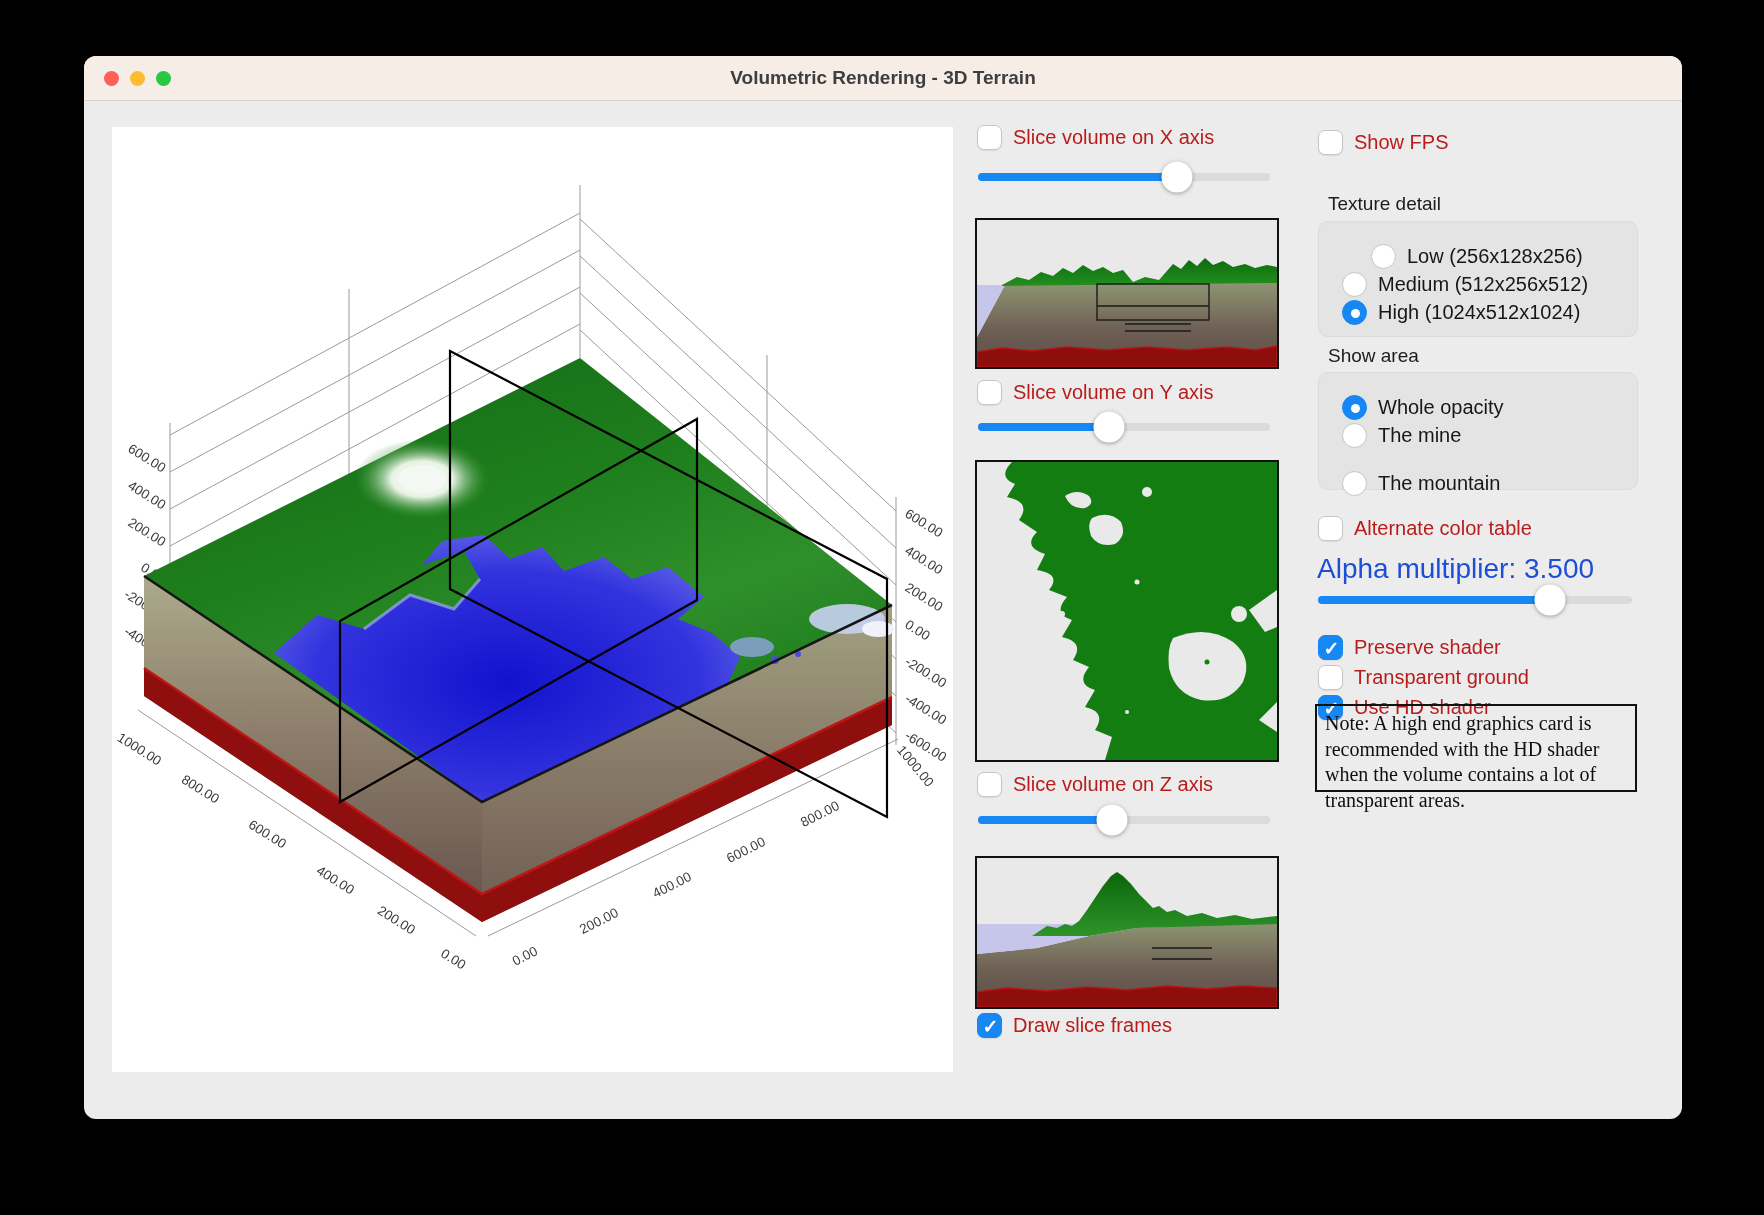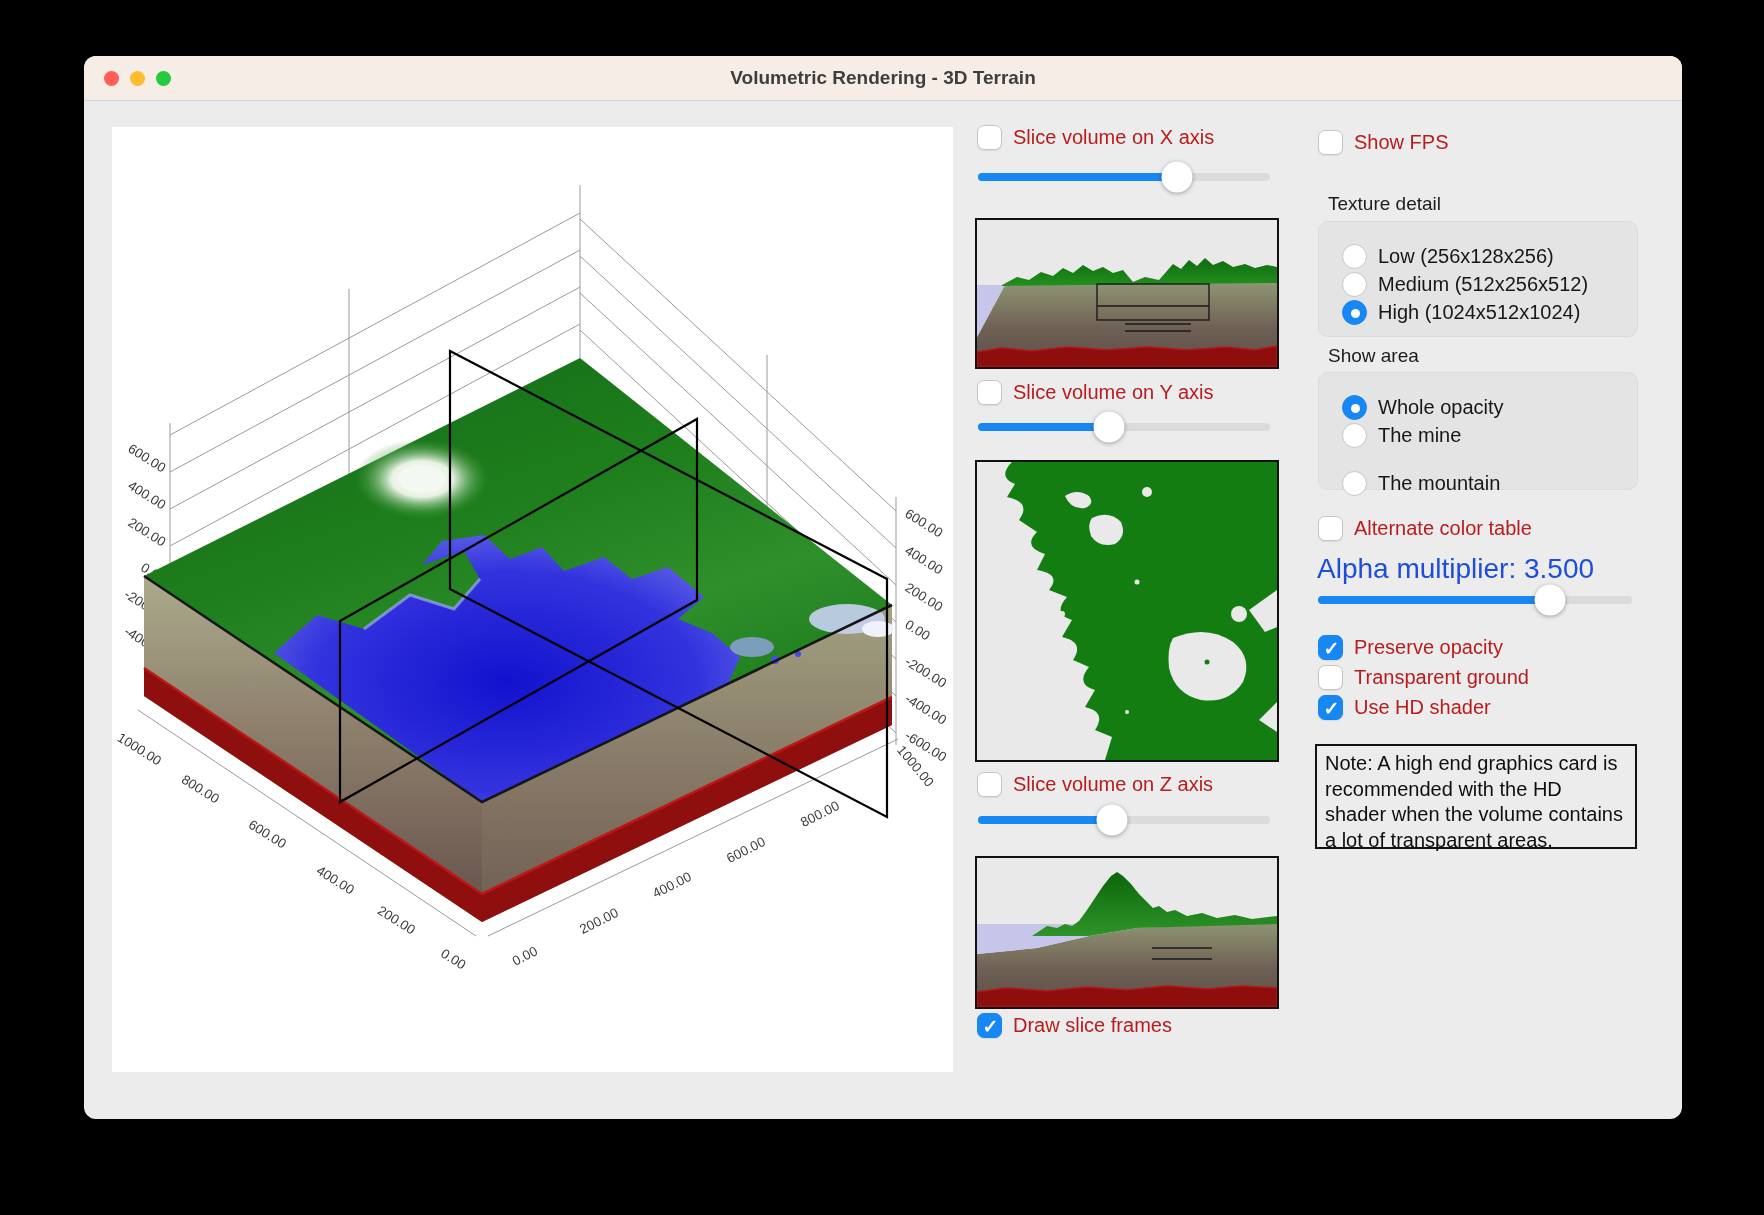--- a/index.html
+++ b/index.html
@@ -290,21 +290,21 @@
       <span class="lbl">Draw slice frames</span>
     </div>
 
     <div class="cbrow" style="left:1234px;top:73px;">
       <span class="cb"></span>
       <span class="lbl">Show FPS</span>
     </div>
 
     <div class="grouplabel" style="left:1244px;top:137px;">Texture detail</div>
     <div class="groupbox" style="left:1234px;top:165px;width:320px;height:116px;"></div>
-    <div class="radiorow" style="left:1258px;top:187px;">
+    <div class="radiorow" style="left:1287px;top:187px;">
       <span class="radio"></span>
       <span class="lbl">Low (256x128x256)</span>
     </div>
     <div class="radiorow" style="left:1258px;top:215px;">
       <span class="radio"></span>
       <span class="lbl">Medium (512x256x512)</span>
     </div>
     <div class="radiorow" style="left:1258px;top:243px;">
       <span class="radio on"></span>
       <span class="lbl">High (1024x512x1024)</span>
@@ -332,27 +332,27 @@
 
     <div class="alpha-label" style="left:1233px;top:497px;">Alpha multiplier: 3.500</div>
     <div class="slider" style="left:1234px;top:528px;width:314px;">
       <div class="track"></div>
       <div class="fill" style="width: 74%;"></div>
       <div class="thumb" style="left: 74%;"></div>
     </div>
 
     <div class="cbrow" style="left:1234px;top:578px;">
       <span class="cb on"></span>
-      <span class="lbl">Preserve opacity</span>
+      <span class="lbl">Preserve shader</span>
     </div>
     <div class="cbrow" style="left:1234px;top:608px;">
       <span class="cb"></span>
       <span class="lbl">Transparent ground</span>
     </div>
     <div class="cbrow" style="left:1234px;top:638px;">
       <span class="cb on"></span>
       <span class="lbl">Use HD shader</span>
     </div>
 
-    <div class="notebox" style="left:1231px;top:688px;width:322px;height:105px;">Note: A high end graphics card is recommended with the HD shader when the volume contains a lot of transparent areas.</div>
+    <div class="notebox" style="left:1231px;top:648px;width:322px;height:88px;font-family:Liberation Serif, serif;">Note: A high end graphics card is recommended with the HD shader when the volume contains a lot of transparent areas.</div>
 
   </div>
 </div>
 
 </body></html>

